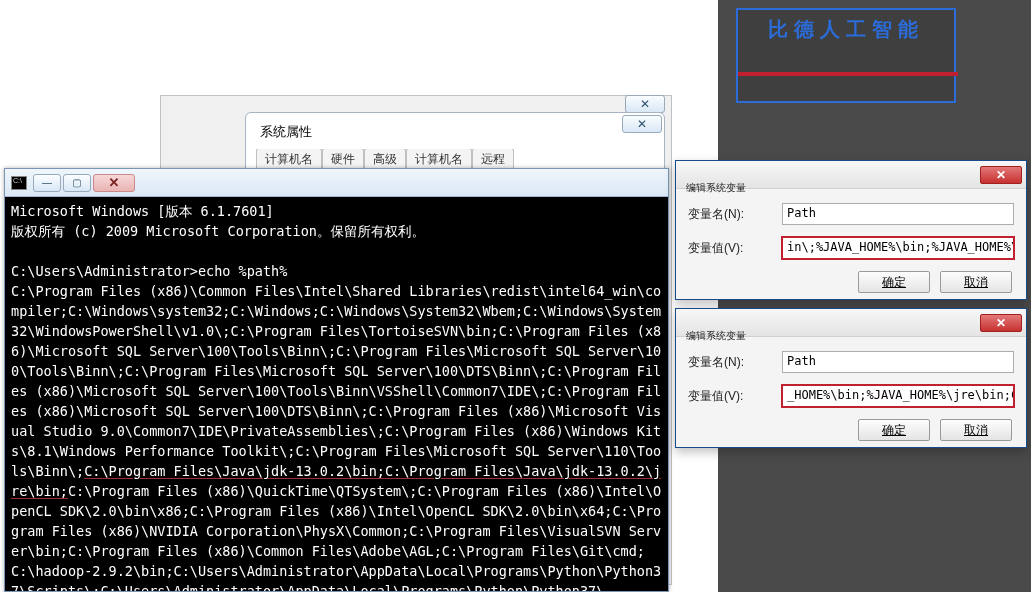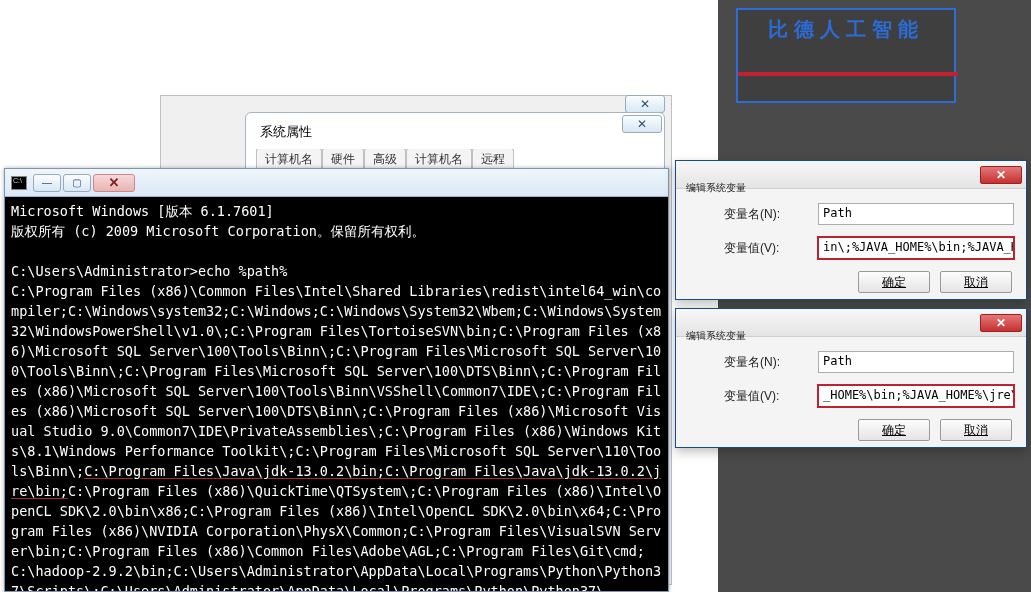--- a/index.html
+++ b/index.html
@@ -38,21 +38,21 @@
 .cmd-body .u { text-decoration: underline; text-decoration-color: #a03030; text-underline-offset: 2px; }
 
 
 .envdlg { position: absolute; width: 352px; background: #f4f4f4; border: 1px solid #164a8a; z-index: 20; box-shadow: 0 4px 10px rgba(0,0,0,.25);}
 .envdlg.one { left: 675px; top: 160px; height: 140px; }
 .envdlg.two { left: 675px; top: 308px; height: 140px; }
 .env-titlebar { height: 28px; background: linear-gradient(#f7f7f7,#e4e4e4); display:flex; align-items:center; padding: 0 4px 0 10px; border-bottom: 1px solid #d0d0d0;}
 .env-title { flex:1; font-size: 10px; color:#222;margin-top:26px;}
 .env-close { width: 42px; height: 18px; background: linear-gradient(#e37878,#c73030); color:#fff; border-radius: 2px; display:flex; align-items:center; justify-content:center; font-weight:bold; font-size: 12px; border:1px solid #a02020;}
 .env-body { padding: 14px 12px 8px; }
-.env-row { display:flex; align-items:center; margin-bottom: 12px; gap: 14px; margin-left: 36px;}
+.env-row { display:flex; align-items:center; margin-bottom: 12px; gap: 14px;}
 .env-label { width: 80px; white-space: nowrap; color:#222; }
 .env-input { flex:1; height: 22px; border: 1px solid #abadb3; padding: 2px 4px; font-family: Consolas,monospace; font-size: 12px; background:#fff; color:#000; overflow:hidden; white-space:nowrap;}
 .env-input.hl { outline: 2px solid #c02030; outline-offset: -1px; }
 .env-btns { display:flex; justify-content:flex-end; gap: 10px; padding-right: 2px;}
 .btn { width: 72px; height: 22px; border: 1px solid #9a9a9a; background: linear-gradient(#fdfdfd,#e4e4e4); font-size:12px; display:flex; align-items:center; justify-content:center; cursor:default; border-radius:2px;text-decoration:underline;}
 
 .frame-pill { width: 40px; height: 18px; border: 1px solid #9ab; border-radius: 3px; background: linear-gradient(#fafdff,#d9e7f5); display:flex; align-items:center; justify-content:center; font-size:12px; color:#30506a;}
 </style>
 </head>
 <body>

